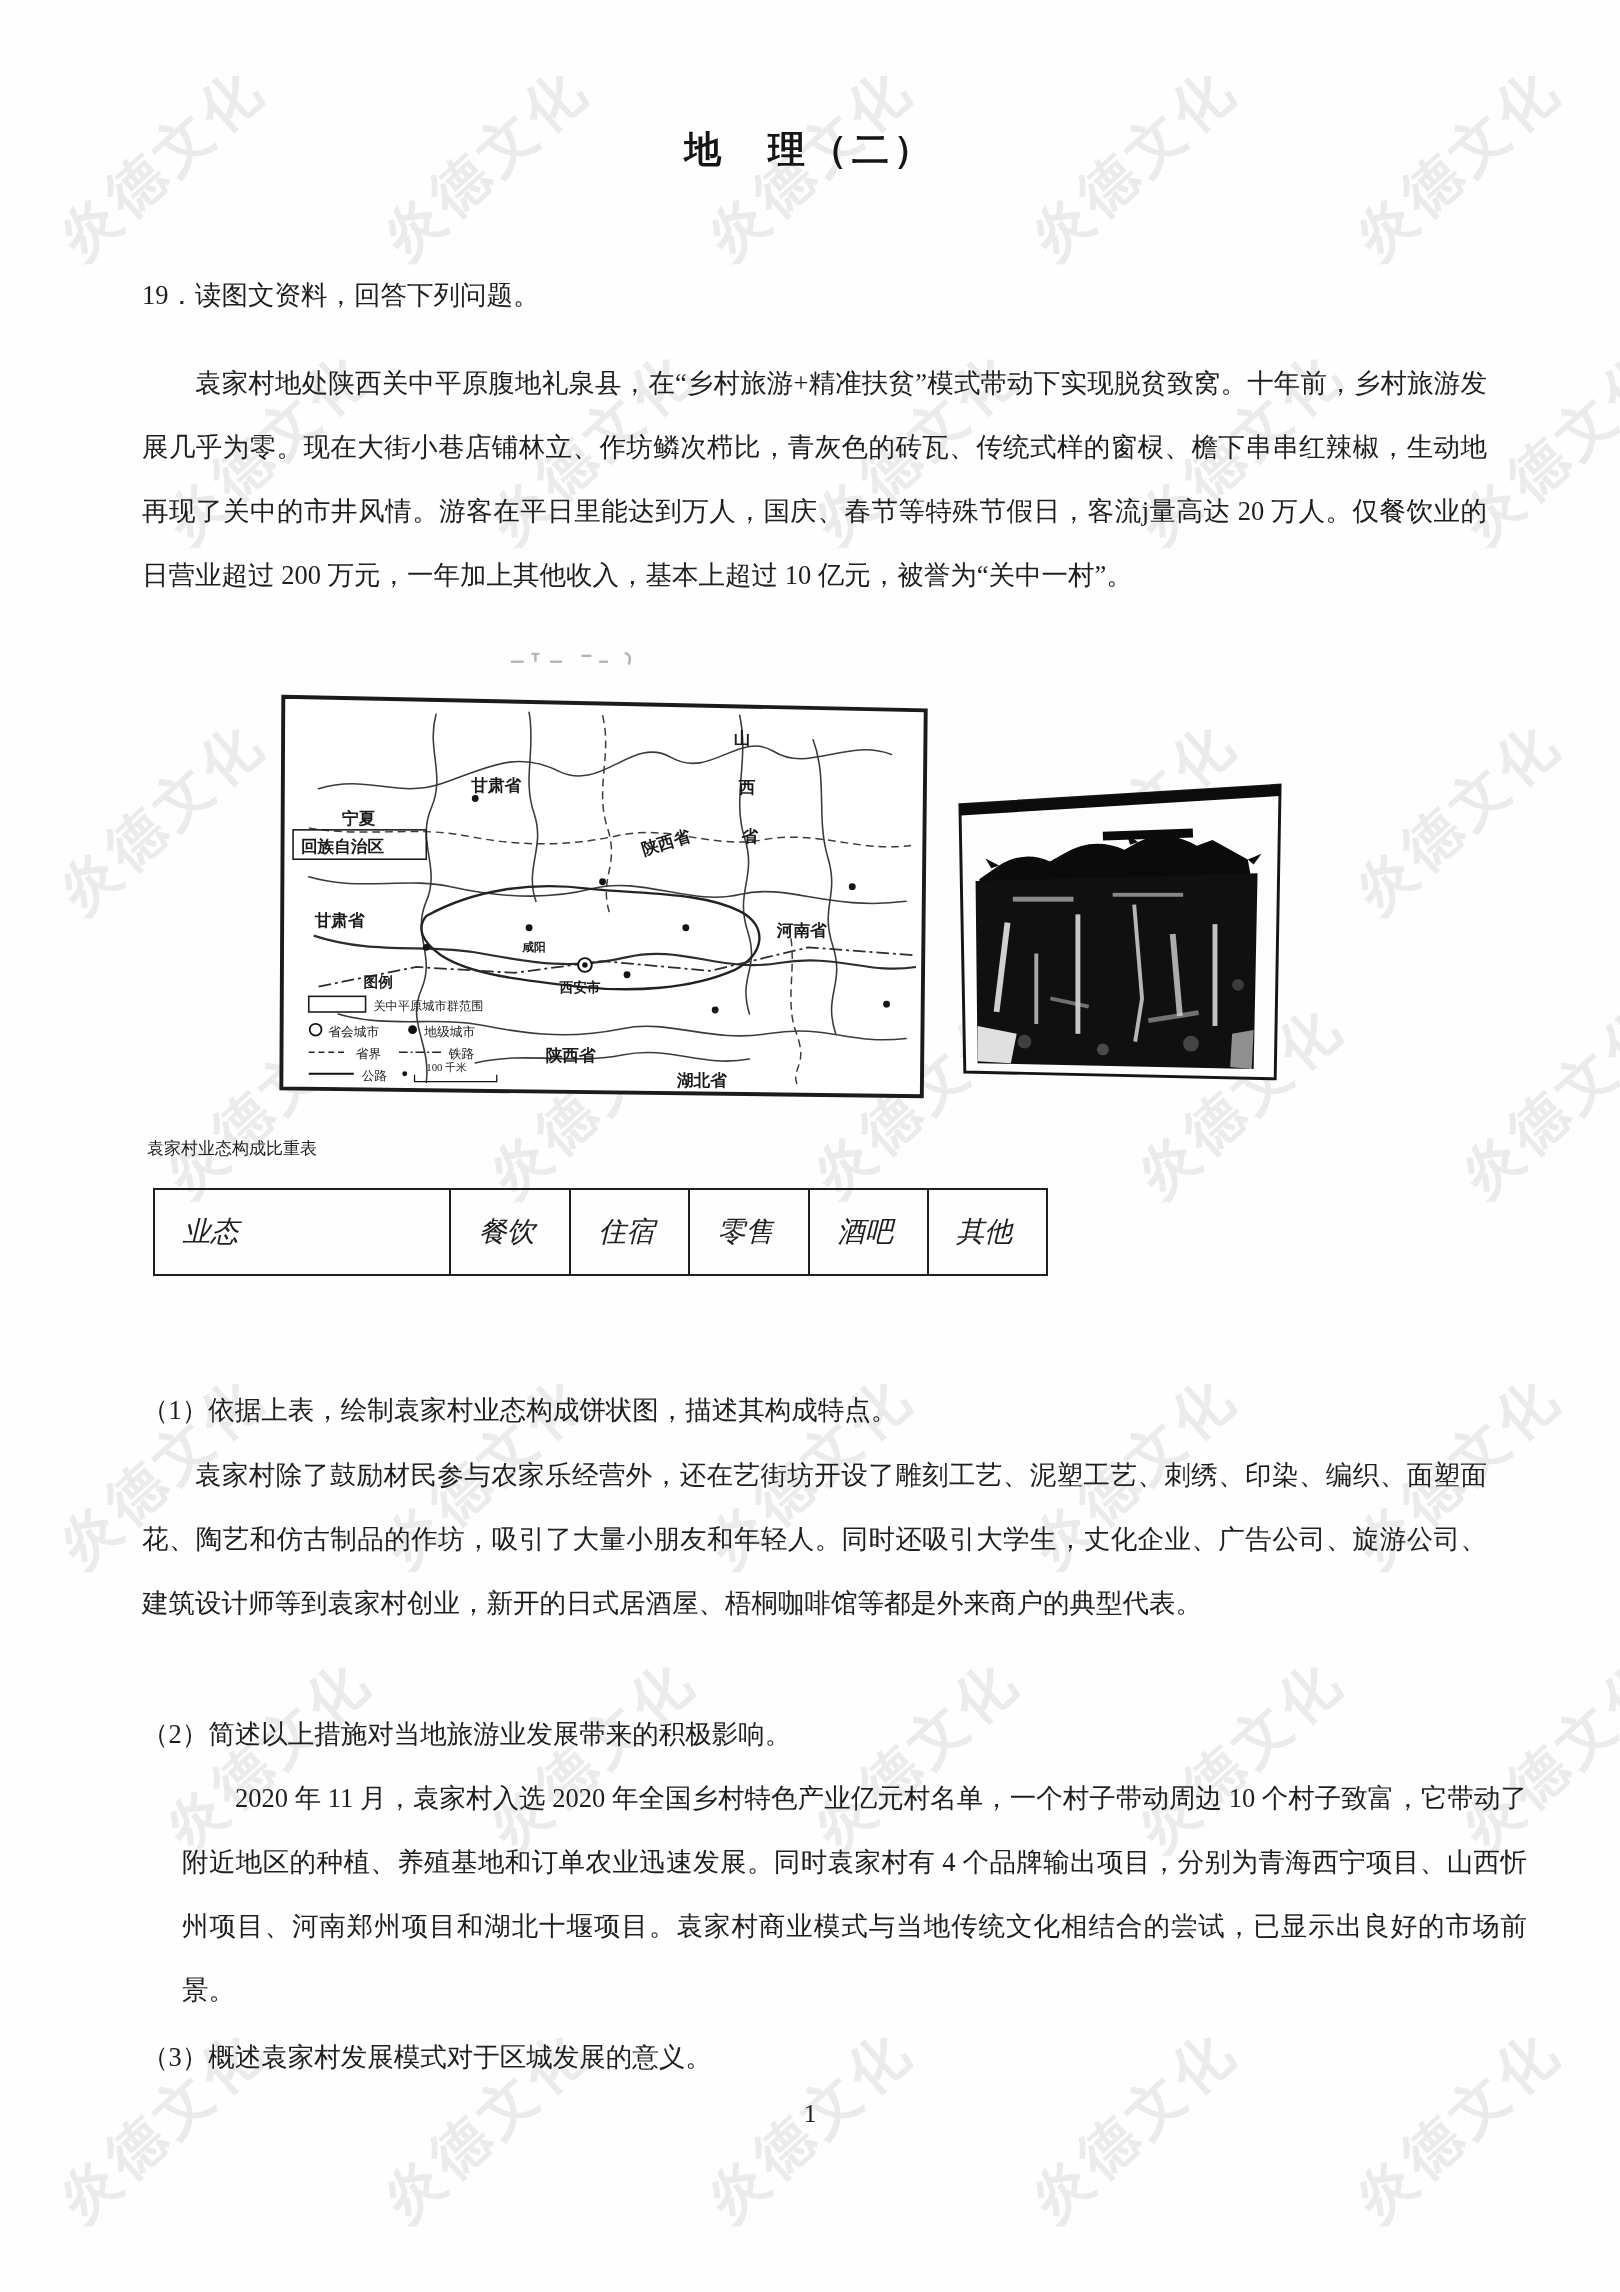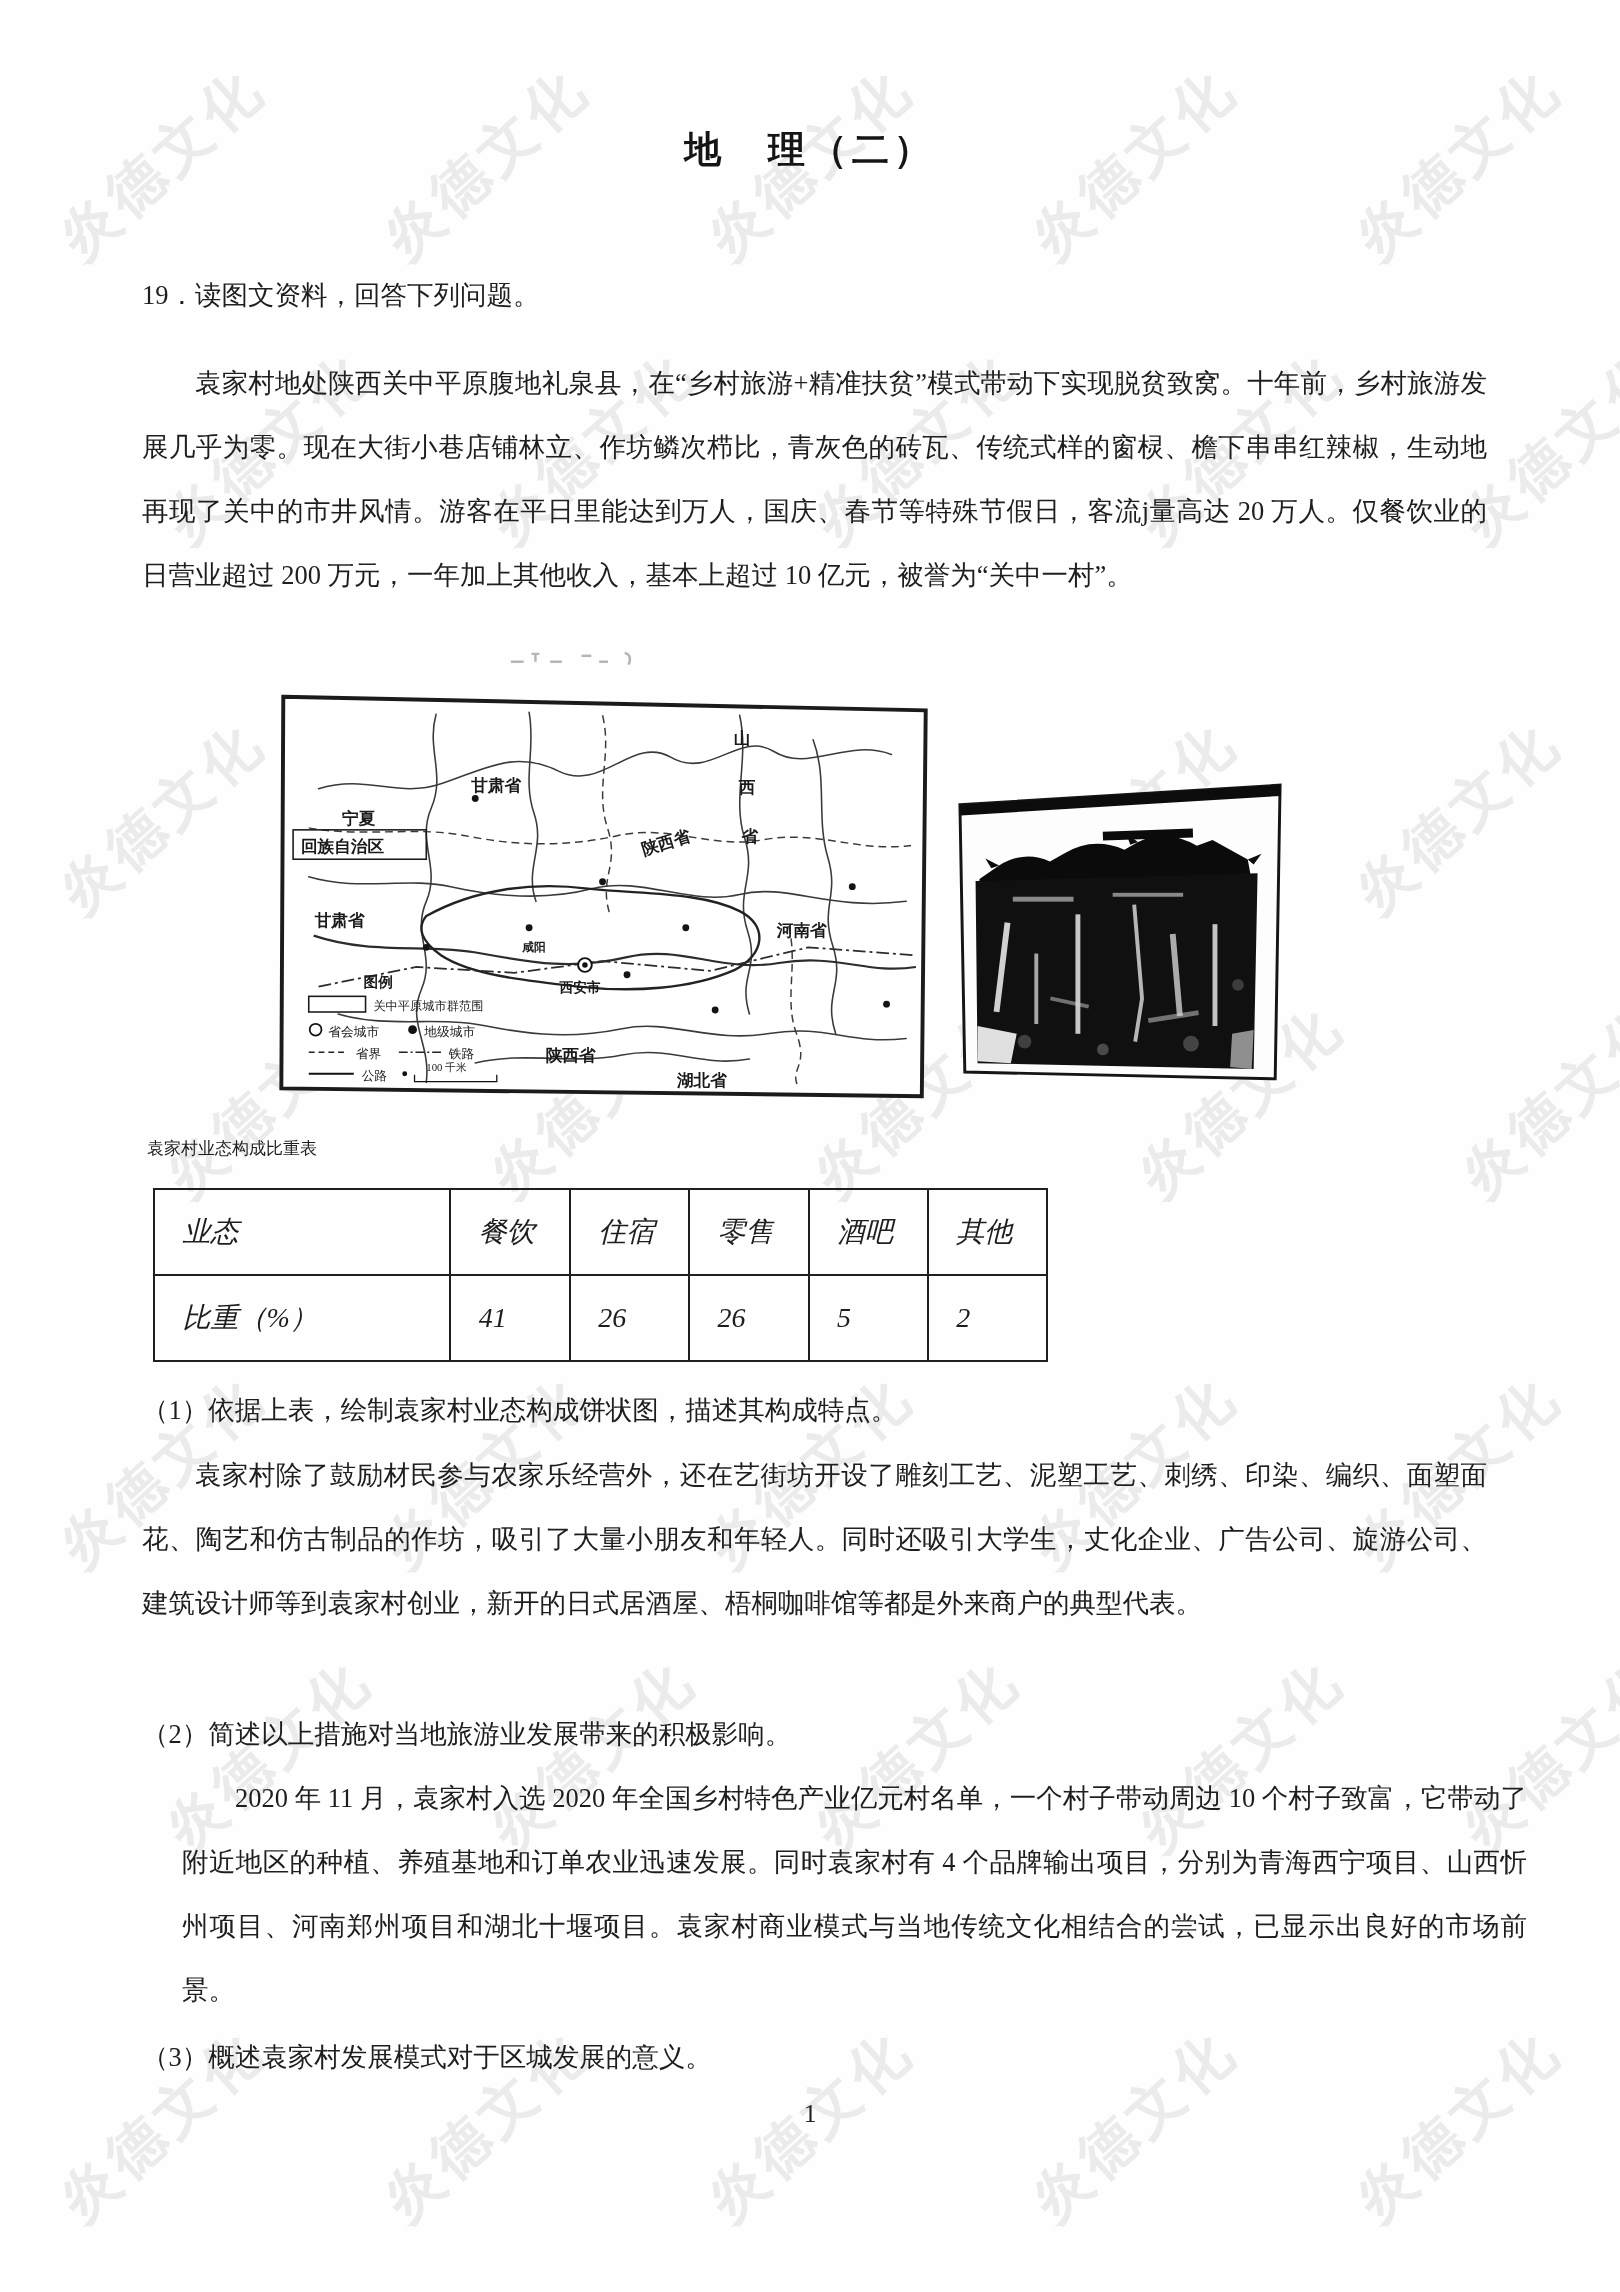--- a/index.html
+++ b/index.html
@@ -233,28 +233,20 @@
     <table class="biz">
       <tbody>
         <tr>
           <td class="c0">业态</td>
           <td class="cn">餐饮</td>
           <td class="cn">住宿</td>
           <td class="cn">零售</td>
           <td class="cn">酒吧</td>
           <td class="cn">其他</td>
         </tr>
-        <tr>
-          <td class="c0">比重（%）</td>
-          <td class="cn">41</td>
-          <td class="cn">26</td>
-          <td class="cn">26</td>
-          <td class="cn">5</td>
-          <td class="cn">2</td>
-        </tr>
       </tbody>
     </table>
 
     <div class="tblock subq1">（1）依据上表，绘制袁家村业态构成饼状图，描述其构成特点。</div>
     <div class="tblock para2 indent">袁家村除了鼓励材民参与农家乐经营外，还在艺街坊开设了雕刻工艺、泥塑工艺、刺绣、印染、编织、面塑面花、陶艺和仿古制品的作坊，吸引了大量小朋友和年轻人。同时还吸引大学生，丈化企业、广告公司、旋游公司、建筑设计师等到袁家村创业，新开的日式居酒屋、梧桐咖啡馆等都是外来商户的典型代表。</div>
     <div class="tblock subq2">（2）简述以上措施对当地旅游业发展带来的积极影响。</div>
     <div class="tblock para3 indent">2020 年 11 月，袁家村入选 2020 年全国乡村特色产业亿元村名单，一个村子带动周边 10 个村子致富，它带动了附近地区的种植、养殖基地和订单农业迅速发展。同时袁家村有 4 个品牌输出项目，分别为青海西宁项目、山西忻州项目、河南郑州项目和湖北十堰项目。袁家村商业模式与当地传统文化相结合的尝试，已显示出良好的市场前景。</div>
     <div class="tblock subq3">（3）概述袁家村发展模式对于区城发展的意义。</div>
 
     <div class="pagenum">1</div>

